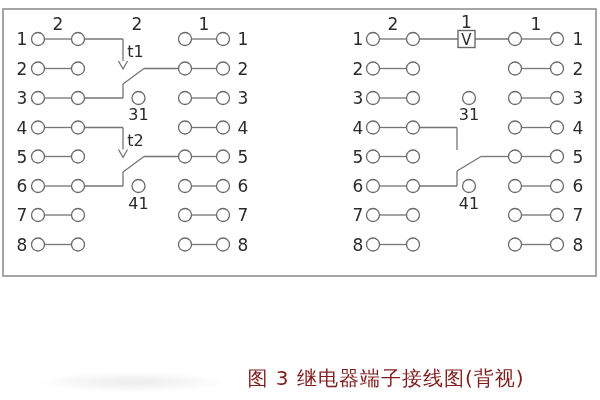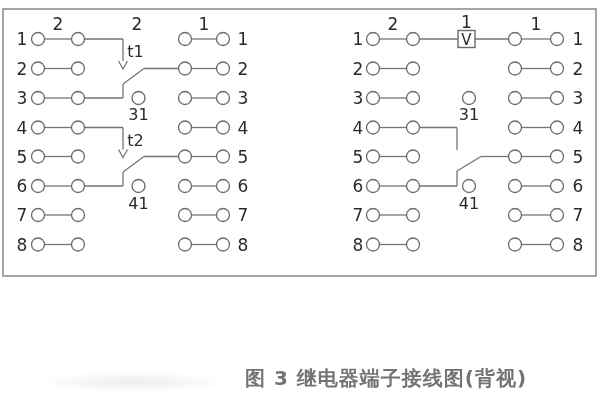--- a/index.html
+++ b/index.html
@@ -1,20 +1,20 @@
 <!DOCTYPE html>
 <html><head>
 <meta charset="utf-8">
 <style>
   html,body{margin:0;padding:0;background:#ffffff;}
   #stage{position:relative;width:600px;height:400px;background:#ffffff;overflow:hidden;
          font-family:"DejaVu Sans","Liberation Sans",sans-serif;}
   #diagram-svg{position:absolute;left:0;top:0;}
   #caption{position:absolute;left:230px;top:365px;width:312px;text-align:center;
-           font-size:20px;font-weight:700;color:#737373;letter-spacing:1px;
+           font-size:20px;font-weight:400;color:#7f1d1d;letter-spacing:1px;
            font-family:"DejaVu Sans","Liberation Sans",sans-serif;}
   #watermark{position:absolute;left:35px;top:372px;width:195px;height:20px;
              background:radial-gradient(ellipse at center, rgba(190,190,190,0.30), rgba(255,255,255,0) 70%);
              filter:blur(1px);}
   text{font-family:"DejaVu Sans","Liberation Sans",sans-serif;}
 </style>
 </head>
 <body>
 
 <div id="stage">

